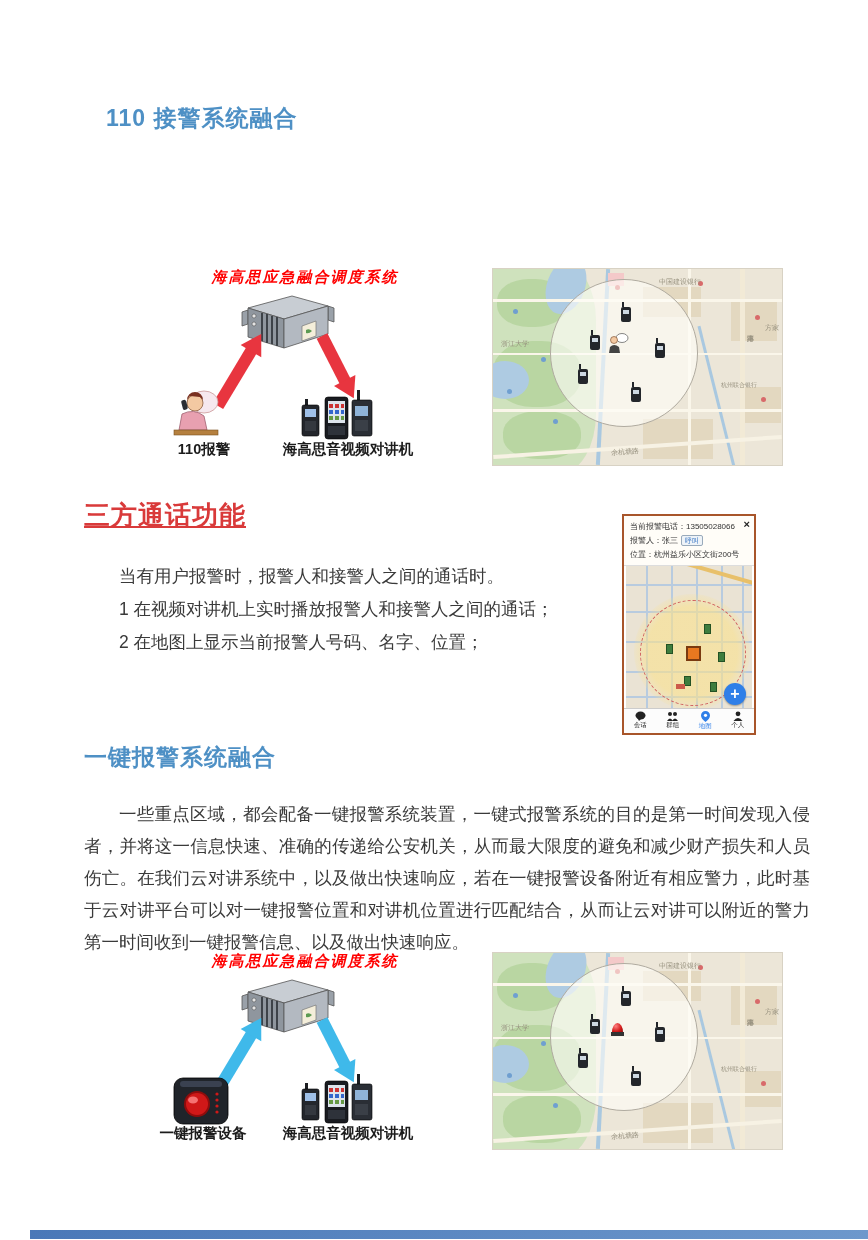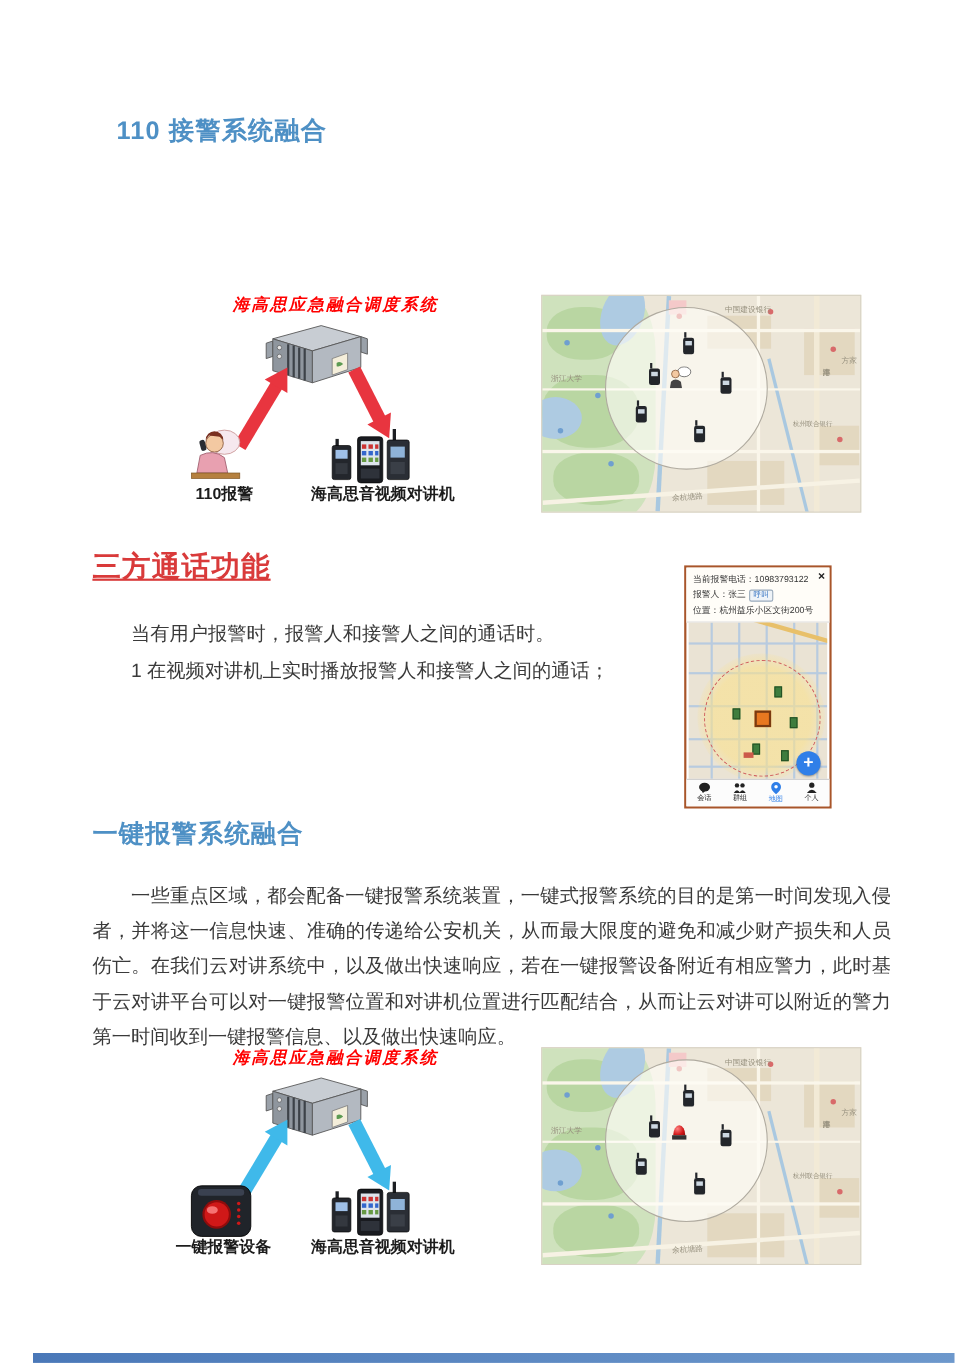--- a/index.html
+++ b/index.html
@@ -203,25 +203,26 @@
     <div class="lbl" style="left:272px;top:54px;">方家</div>
     <div class="lbl v" style="left:252px;top:60px;">丰潭路</div>
     <div class="lbl" style="left:118px;top:178px;transform:rotate(-4deg);">余杭塘路</div>
     <div class="lbl" style="left:228px;top:112px;font-size:6px;">杭州联合银行</div>
   </div>
 
   <div class="abs h-red" style="left:84px;top:498px;">三方通话功能</div>
   <div class="abs list" style="left:84px;top:560px;width:520px;">
     <p class="ind lead-red">当有用户报警时，报警人和接警人之间的通话时。</p>
     <p class="ind">1 在视频对讲机上实时播放报警人和接警人之间的通话；</p>
+    <p class="ind">2 在地图上显示当前报警人号码、名字、位置；</p>
   </div>
 
   <div class="abs phone" style="left:622px;top:514px;">
     <div class="ph-head">
-      <div class="row">当前报警电话：10983793122</div>
+      <div class="row">当前报警电话：13505028066</div>
       <div class="row"><span>报警人：张三</span><span class="ph-btn">呼叫</span></div>
       <div class="row">位置：杭州益乐小区文街200号</div>
       <div class="ph-close">×</div>
     </div>
     <div class="ph-map">
       <div class="rv" style="left:20px;"></div>
         <div class="rv" style="left:45px;"></div>
       <div class="rv" style="left:70px;"></div>
         <div class="rv" style="left:95px;"></div>
       <div class="rv" style="left:116px;"></div>

